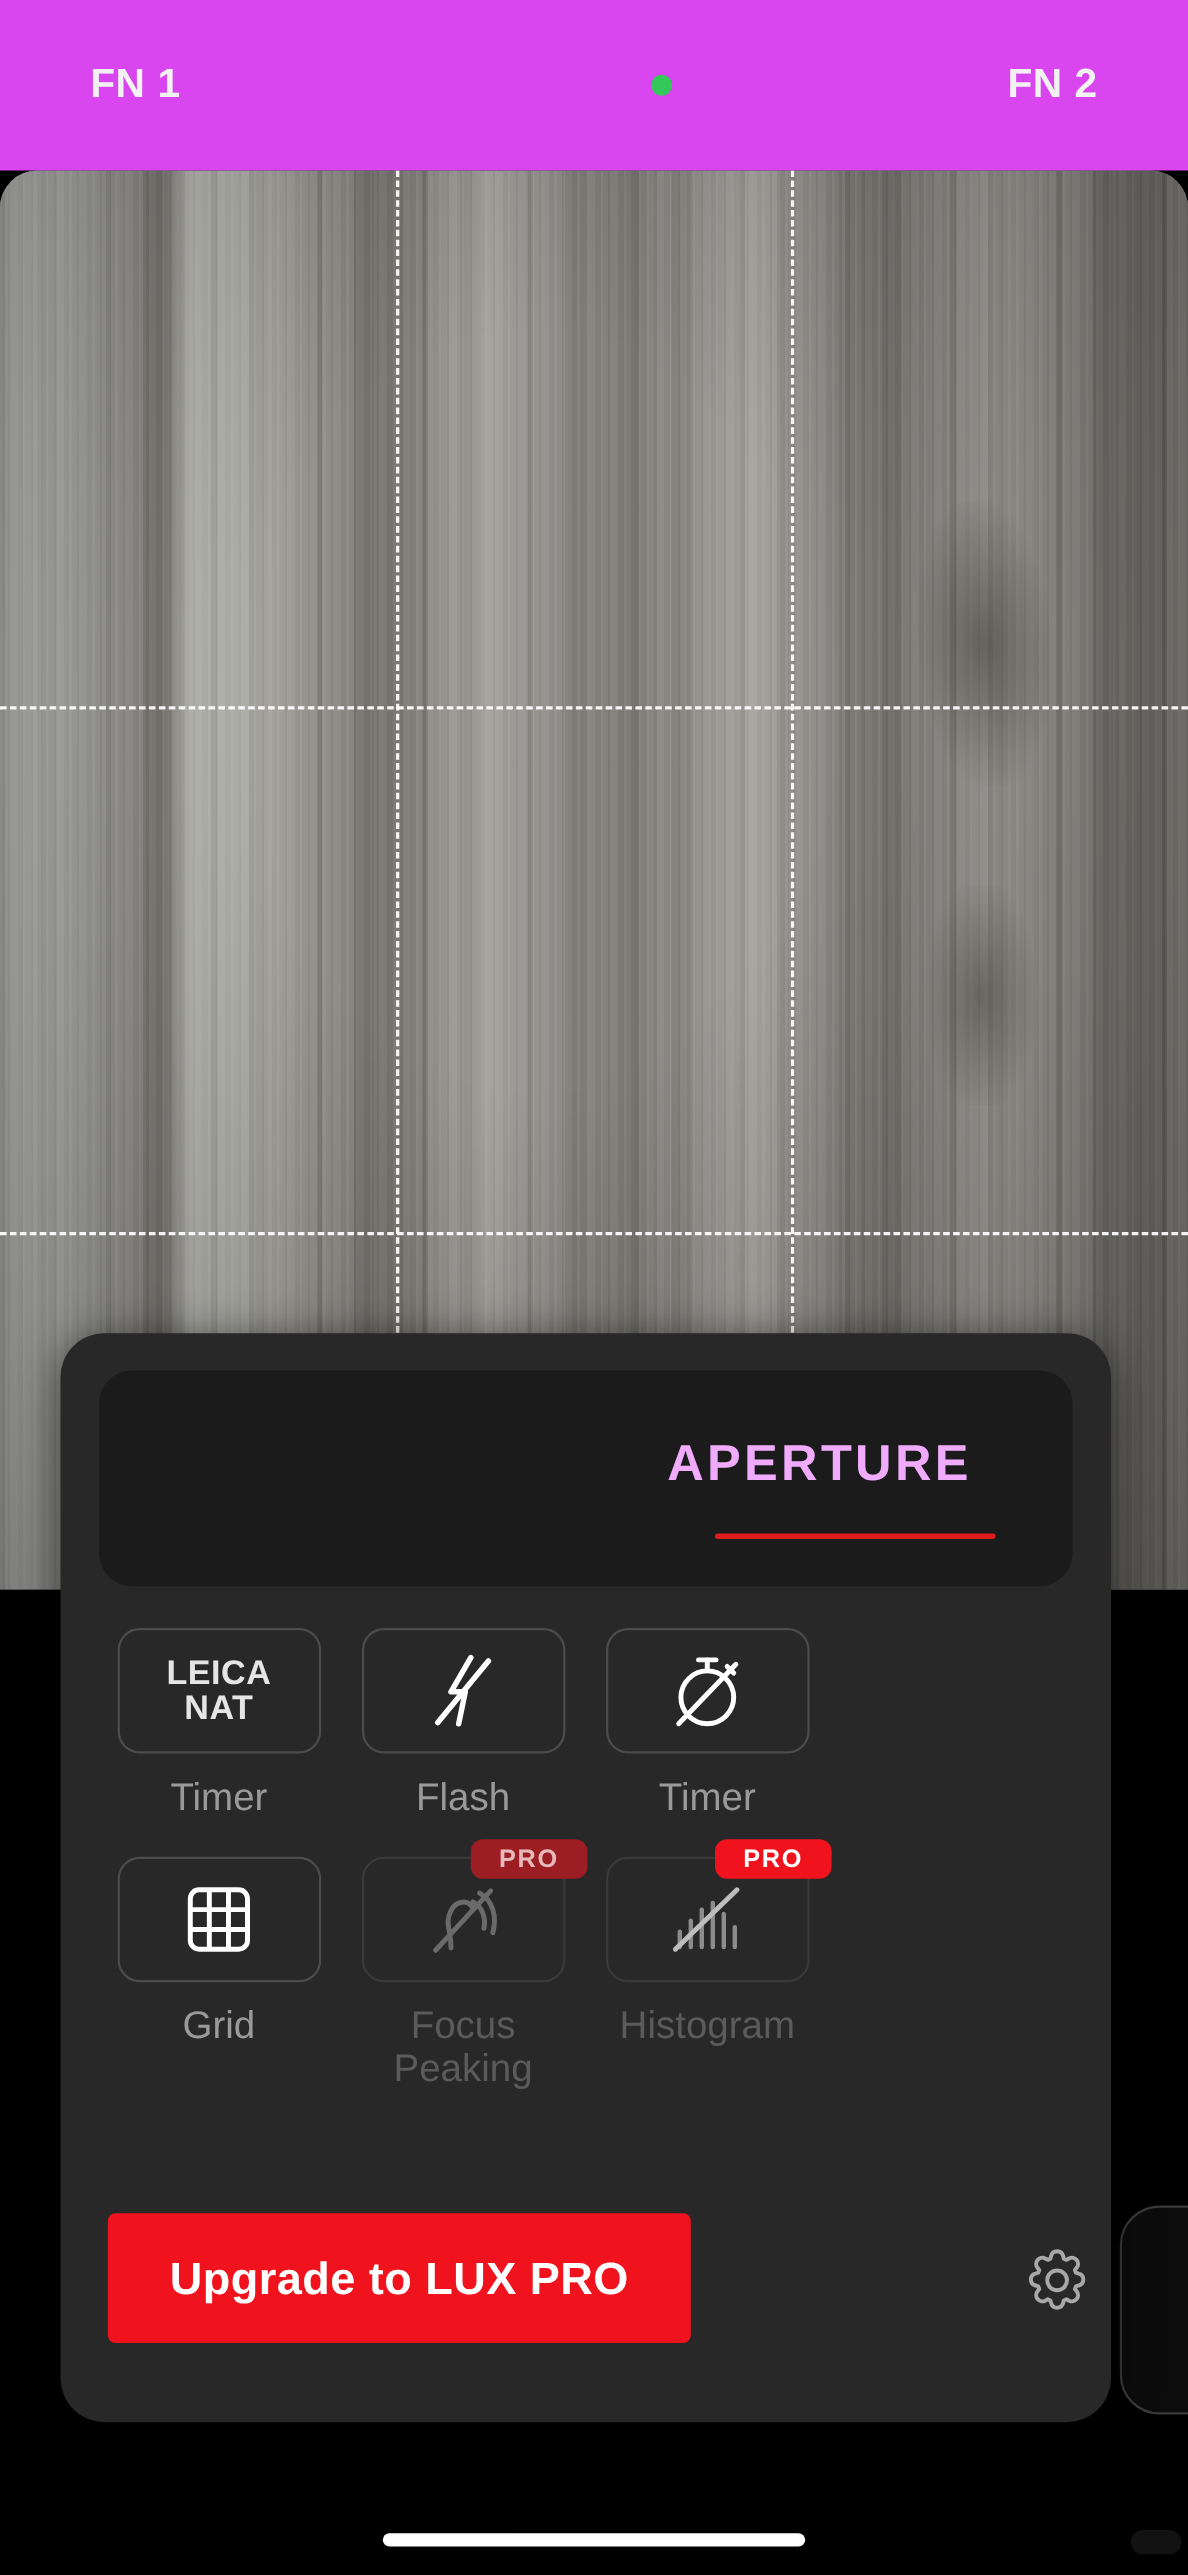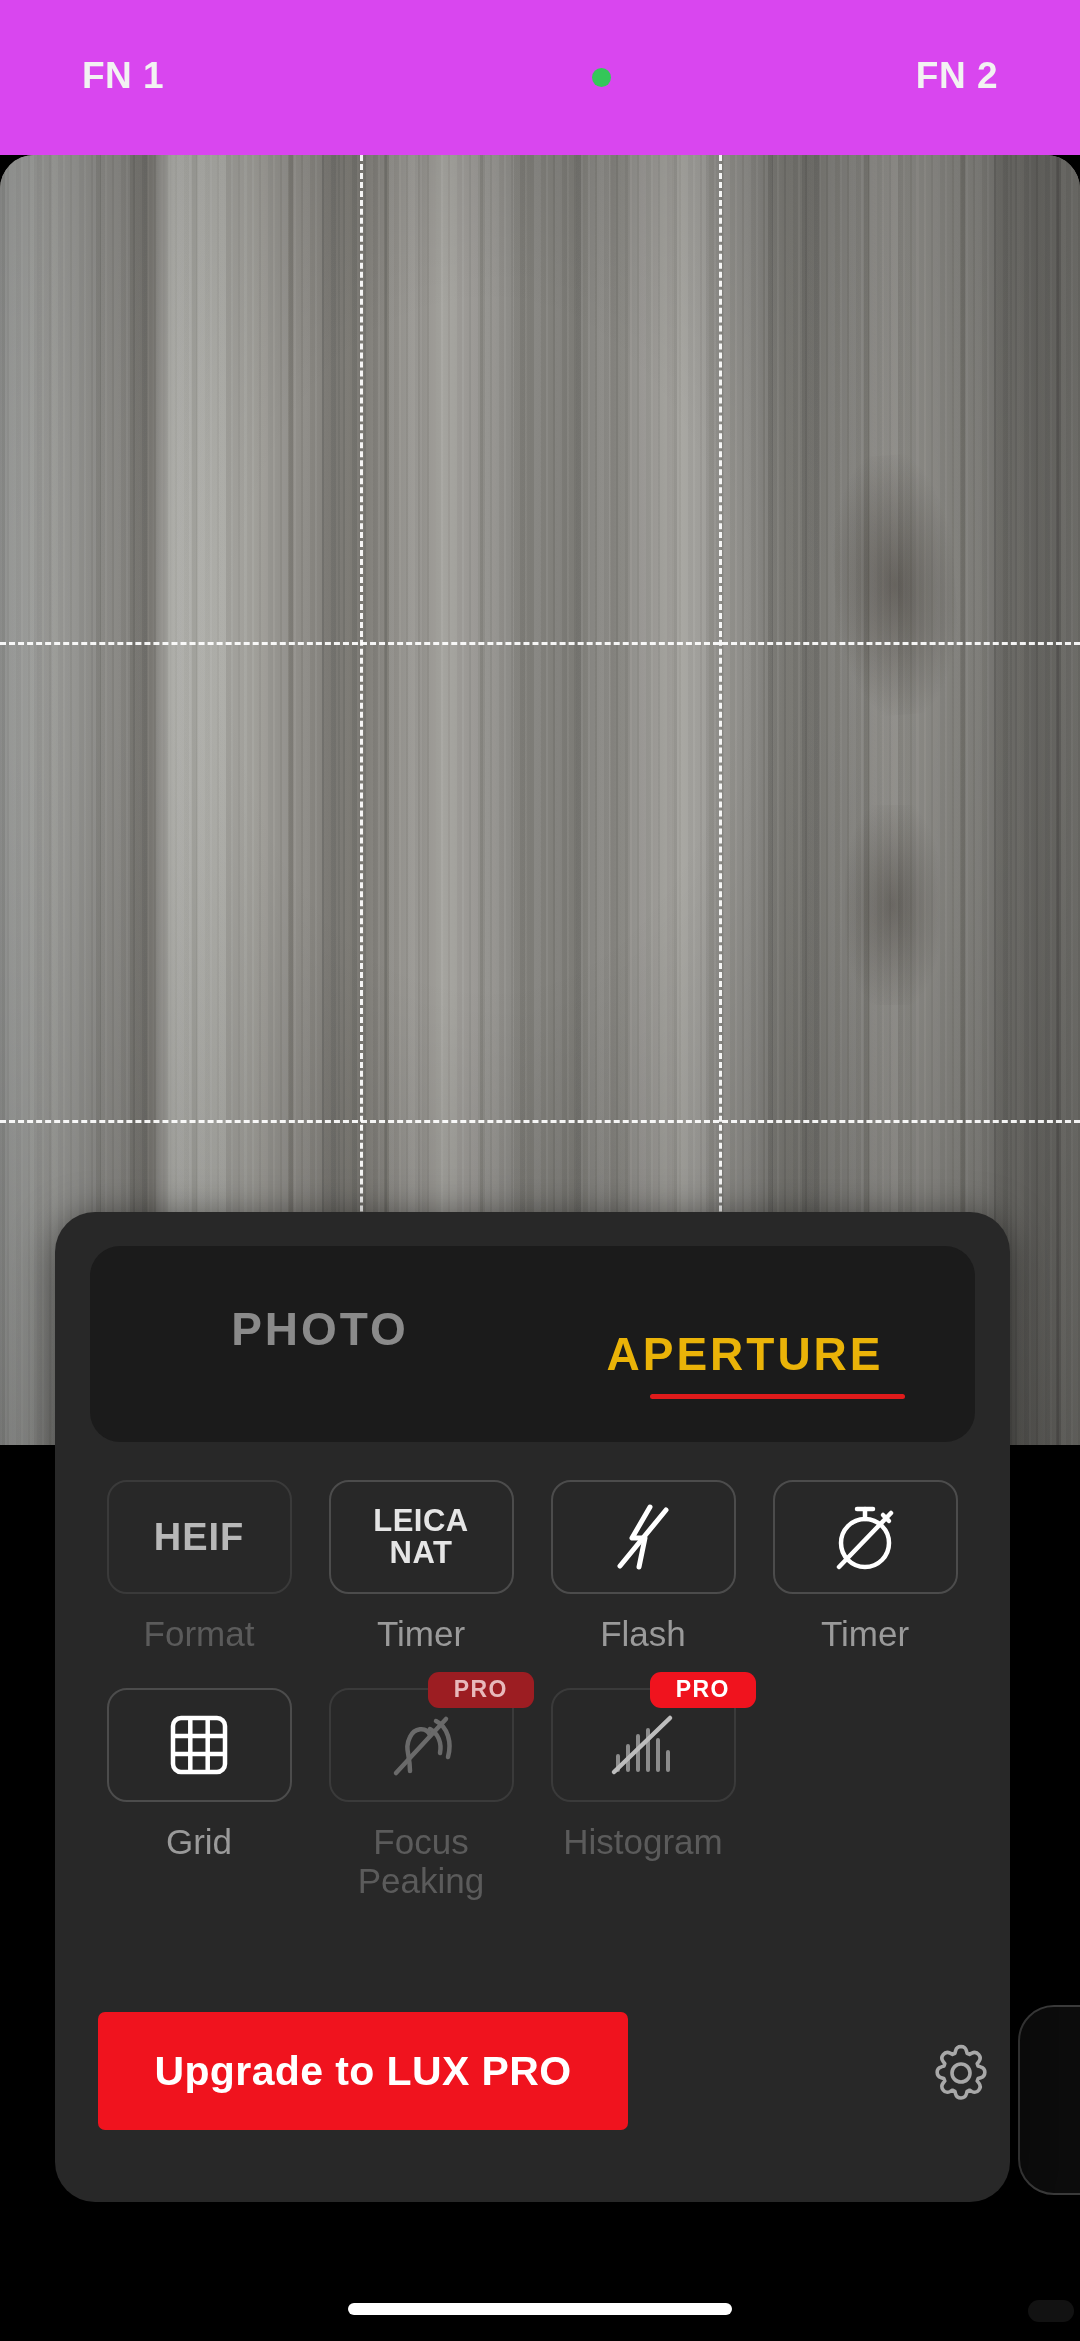--- a/index.html
+++ b/index.html
@@ -113,21 +113,21 @@
   #tabbar{
     position:absolute; left:35px; top:34px; width:885px; height:196px;
     background:#1b1b1b; border-radius:30px;
   }
   .tab{
     position:absolute; top:60px; width:400px; text-align:center;
     font-size:46px; font-weight:700; letter-spacing:3px; line-height:1;
     background:none; border:none; cursor:pointer;
   }
   #tab-photo{ left:30px; color:#8a8a8a; }
-  #tab-aperture{ left:455px; color:#eab308;margin-top:25px; }
+  #tab-aperture{ left:455px; color:#f0abfc; }
   #tab-underline{
     position:absolute; left:560px; top:148px; width:255px; height:5px;
     background:#e01b1b; border-radius:3px;
   }
 
   
   #options{
     position:absolute; left:33px; top:268px; width:890px;
   }
   .opt-row{ display:flex; }
@@ -210,35 +210,28 @@
   <div class="fn-label" id="fn1">FN 1</div>
   <div id="rec-dot"></div>
   <div class="fn-label" id="fn2">FN 2</div>
 </div>
 
 <div id="ghost-card"></div>
 
 <div id="sheet">
 
   <div id="tabbar">
-    <button class="tab" id="tab-photo">PHOTO</button>
     <button class="tab" id="tab-aperture">APERTURE</button>
     <div id="tab-underline"></div>
   </div>
 
   <div id="options">
 
     <div class="opt-row">
 
-      <button class="opt dim">
-        <span class="opt-tile">
-          <span class="tile-text">HEIF</span>
-        </span>
-        <span class="opt-label">Format</span>
-      </button>
 
       <button class="opt">
         <span class="opt-tile">
           <span class="tile-text two"><span>LEICA</span><br><span>NAT</span></span>
         </span>
         <span class="opt-label">Timer</span>
       </button>
 
       <button class="opt">
         <span class="opt-tile">

